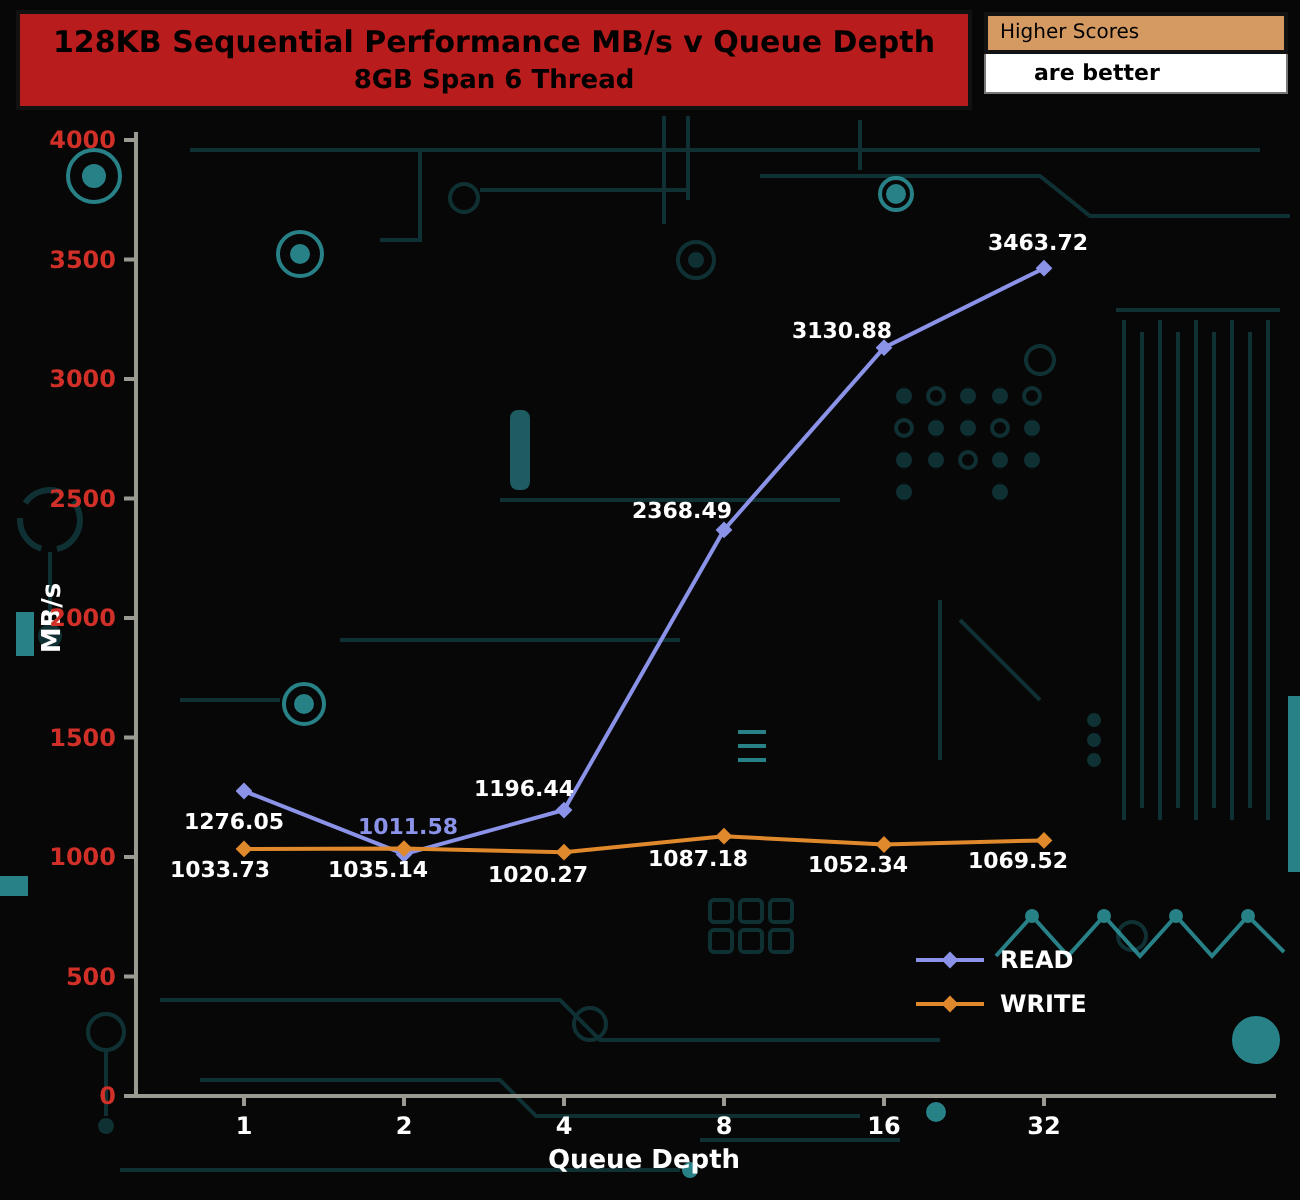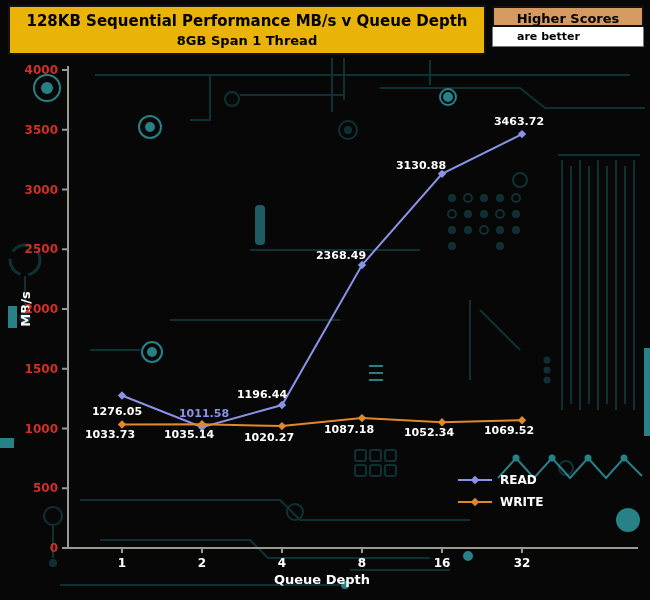--- a/index.html
+++ b/index.html
@@ -6,30 +6,30 @@
   #root {
     position:relative; width:650px; height:600px; overflow:hidden;
     background:#070707;
     font-family:"DejaVu Sans", sans-serif;
   }
   #circuit-svg, #chart-svg { position:absolute; left:0; top:0; }
   #chart-svg text { font-family:"DejaVu Sans", sans-serif; }
 
   .banner {
     position:absolute; left:8px; top:5px; width:478px; height:50px;
-    background:#eab308; border:2px solid #121212; box-sizing:border-box;
+    background:#b91c1c; border:2px solid #121212; box-sizing:border-box;
     text-align:center; color:#000;
   }
   .banner .title { font-size:15px; font-weight:bold; margin-top:5px; }
   .banner .subtitle { font-size:13px; font-weight:bold; margin-top:3px; }
 
   .badges { position:absolute; left:492px; top:6px; width:152px; }
   .badge-top {
     background:#d49a62; border:2px solid #121212; color:#000;
-    font-size:13px; font-weight:bold; padding:3px 6px; height:21px; box-sizing:border-box;text-align:center;
+    font-size:10px; font-weight:normal; padding:3px 6px; height:21px; box-sizing:border-box;
   }
   .badge-bottom {
     background:#ffffff; color:#000; border:1px solid #777; border-top:none;
     font-size:11px; font-weight:bold; padding:3px 24px; height:20px; box-sizing:border-box;
   }
 </style>
 </head>
 <body>
 
 <div id="root">
@@ -107,21 +107,21 @@
       <rect x="0" y="438" width="14" height="10" fill="#2fa0a8" stroke="none"></rect>
       <circle cx="468" cy="556" r="4" fill="#2fa0a8"></circle>
       <circle cx="345" cy="585" r="3" fill="#2fa0a8"></circle>
       <path d="M369 366 h14 M369 373 h14 M369 380 h14"></path>
       <rect x="255" y="205" width="10" height="40" rx="4" fill="#2fa0a8" stroke="none" opacity="0.7"></rect>
     </g>
   </svg>
 
   <div class="banner">
     <div class="title">128KB Sequential Performance MB/s v Queue Depth</div>
-    <div class="subtitle">8GB Span 1 Thread</div>
+    <div class="subtitle">8GB Span 6 Thread</div>
   </div>
 
   <div class="badges">
     <div class="badge-top">Higher Scores</div>
     <div class="badge-bottom">are better</div>
   </div>
 
   <svg id="chart-svg" width="650" height="600" viewBox="0 0 650 600">
     <text x="30" y="309" transform="rotate(-90 30 309)" text-anchor="middle" fill="#ffffff" font-size="13" font-weight="bold">MB/s</text>
     <text x="322" y="584" text-anchor="middle" fill="#ffffff" font-size="13" font-weight="bold">Queue Depth</text>

